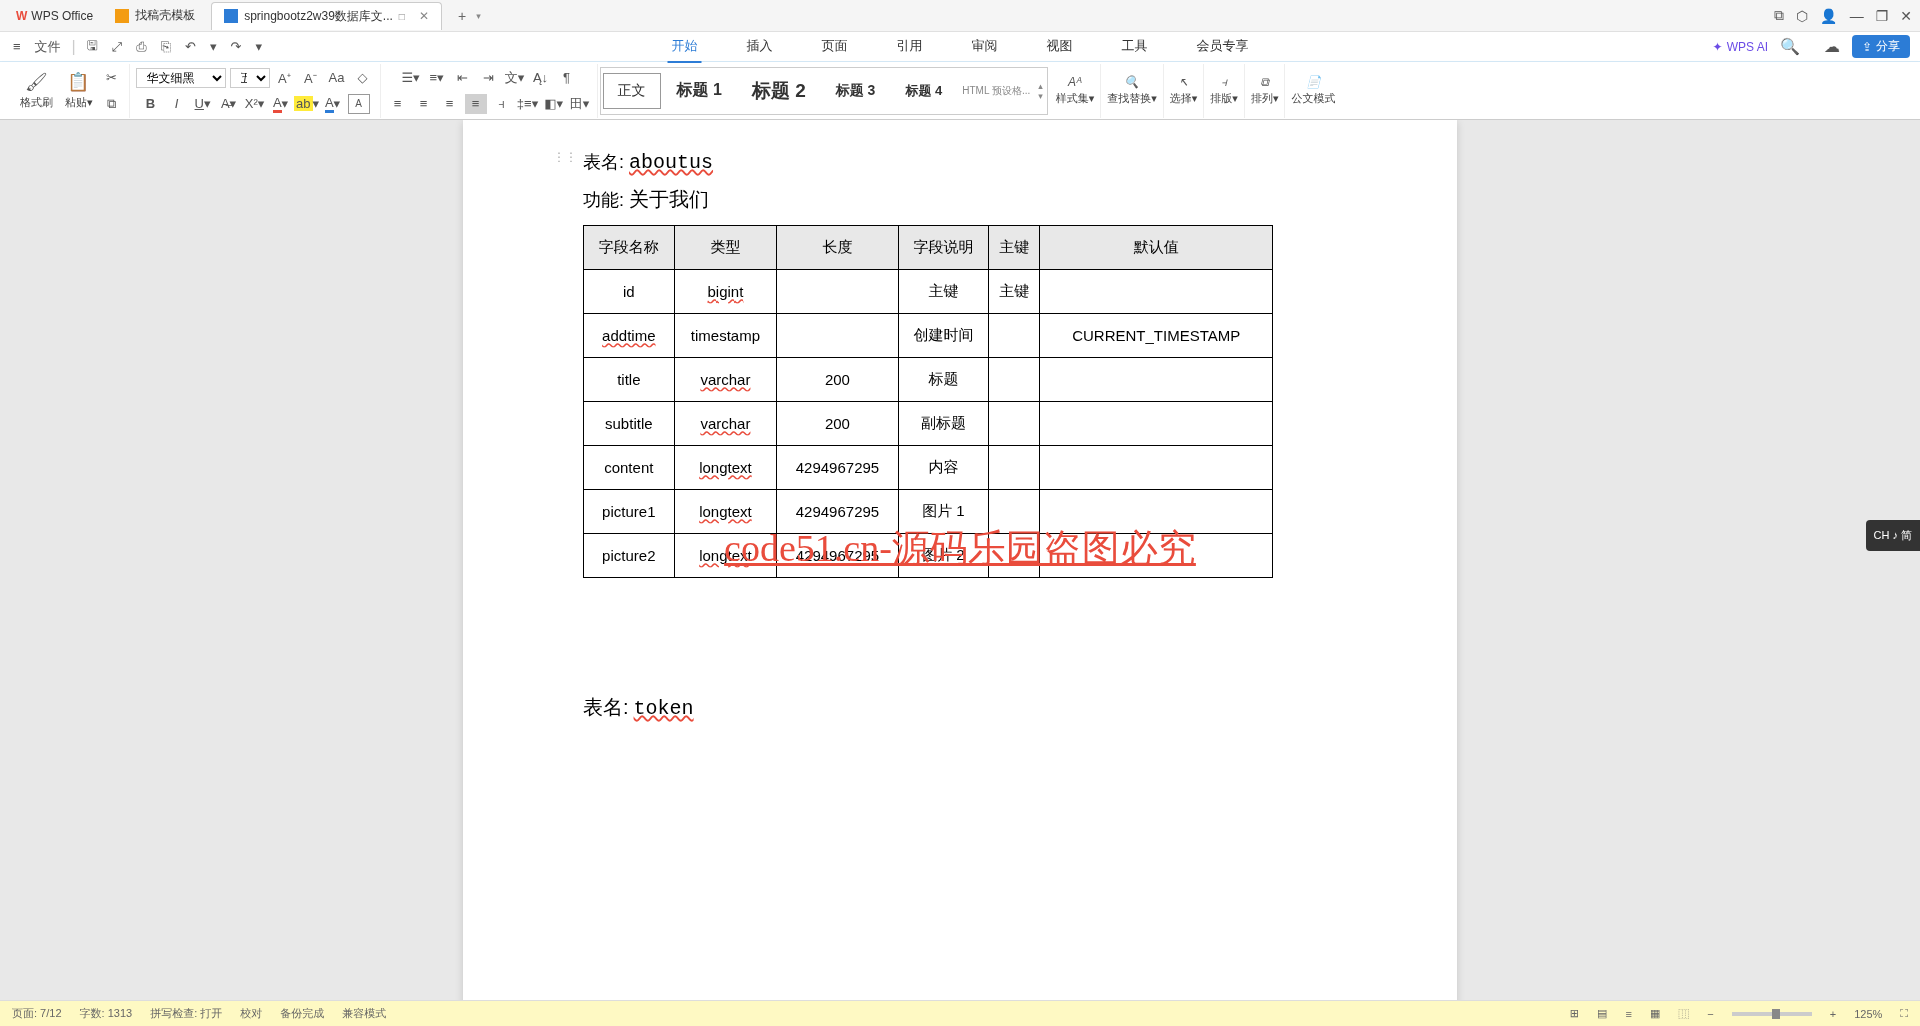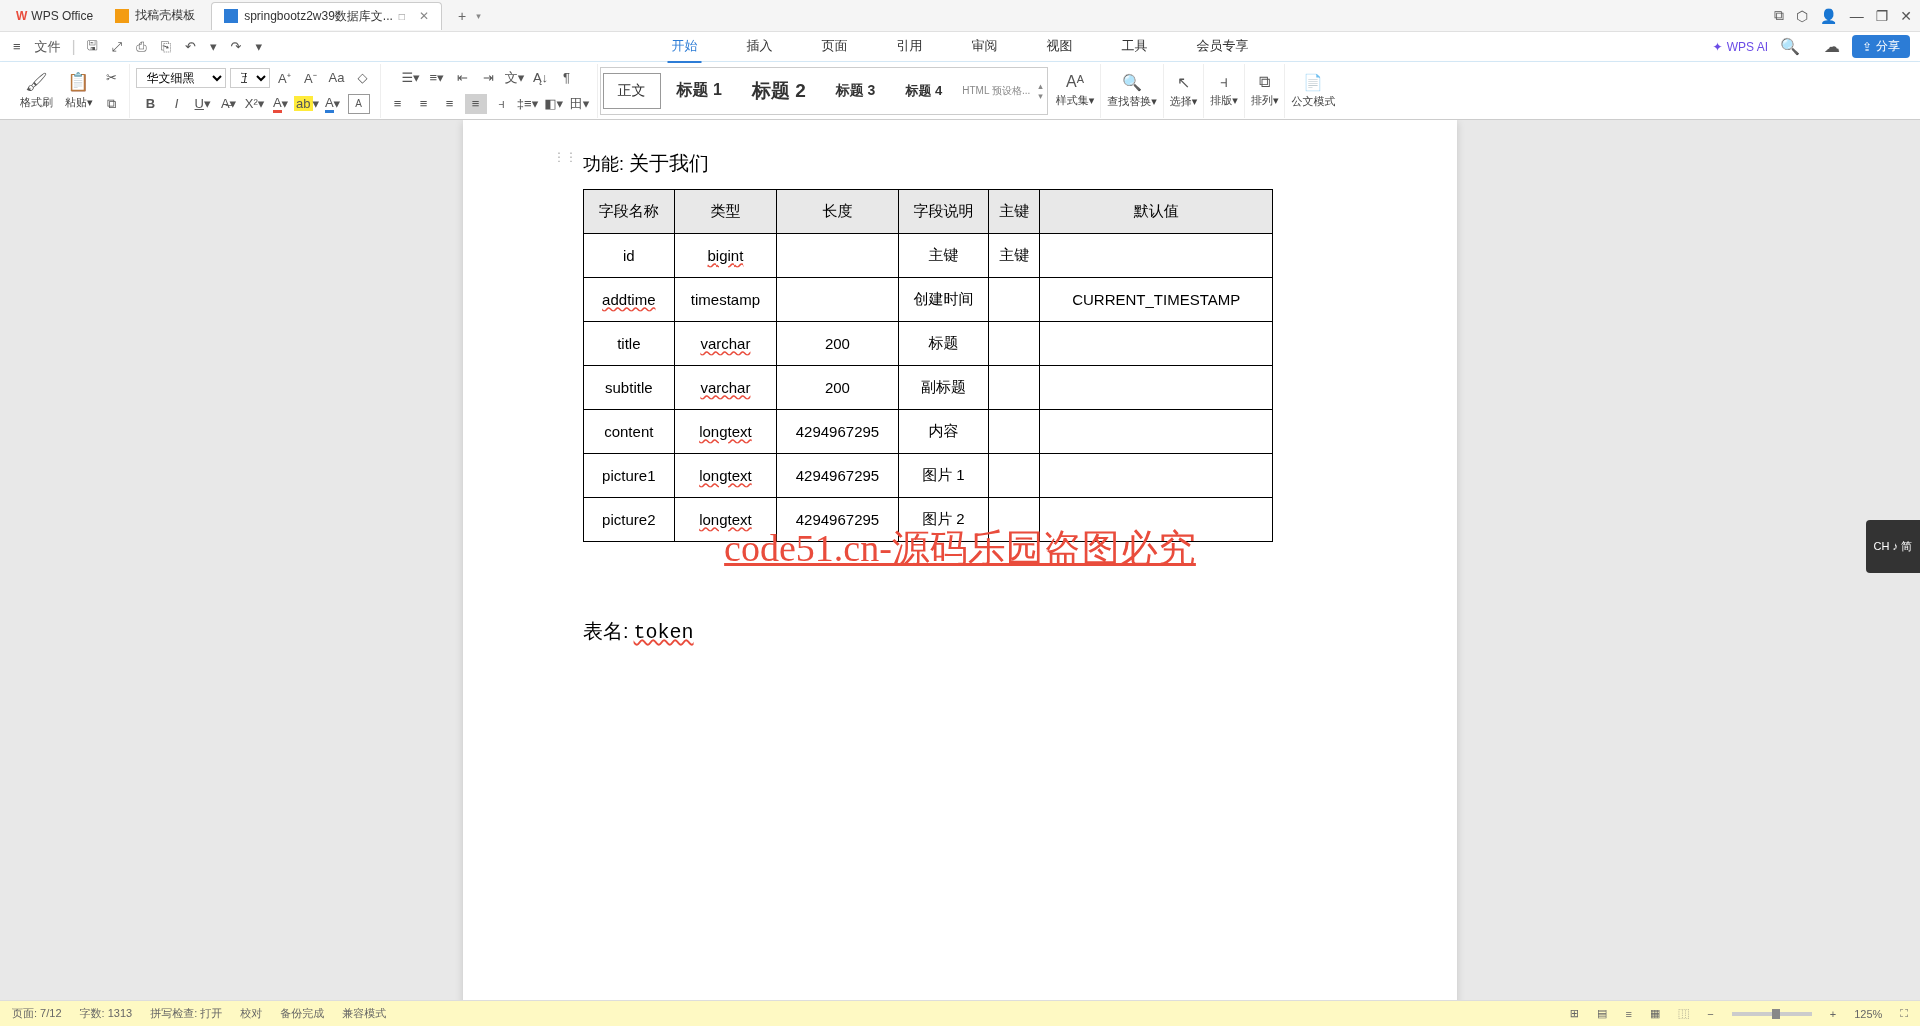--- a/index.html
+++ b/index.html
@@ -40,39 +40,39 @@
 .rg-row { display: flex; align-items: center; gap: 4px; }
 .font-select { font-size: 12px; border: 1px solid #ccc; padding: 1px 6px; background: #fff; }
 .font-select.name { width: 90px; }
 .font-select.size { width: 40px; }
 .icon-btn { width: 22px; height: 20px; display: inline-flex; align-items: center; justify-content: center; font-size: 13px; color: #555; cursor: pointer; }
 .style-gallery { display: flex; align-items: center; gap: 2px; border: 1px solid #ccc; padding: 2px; }
 .style-item { padding: 8px 14px; font-size: 14px; color: #333; cursor: pointer; }
 .style-item.active { border: 1px solid #999; }
 .style-item.tiny { font-size: 10px; color: #888; padding: 8px 4px; }
 .ribbon-label-group { display: flex; flex-direction: column; align-items: center; font-size: 11px; color: #444; padding: 0 6px; cursor: pointer; border-right: 1px solid #eee; height: 54px; justify-content: center; gap: 2px; }
-.ribbon-label-group .ico { font-size: 16px; color: #555; }
+.ribbon-label-group .ico { font-size: 12px; color: #555; font-style: italic; }
 
 
 .doc-area { height: 900px; background: #e8e8e8; overflow: auto; position: relative; display: flex; justify-content: center; }
 .page { width: 994px; background: #fff; margin-top: 0; box-shadow: 0 2px 8px rgba(0,0,0,0.15); padding: 30px 60px 60px 120px; position: relative; min-height: 1000px; }
 .drag-handle { position: absolute; left: 90px; top: 30px; color: #aaa; font-size: 12px; }
 .doc-line { font-size: 20px; margin-bottom: 12px; font-family: "SimSun", serif; }
 .doc-line .label { font-size: 18px; }
 .doc-line .value { font-family: "Courier New", monospace; text-decoration-line: none; }
 .doc-line .value.underlined { text-decoration: underline; text-decoration-color: #e94c3c; text-decoration-style: wavy; }
 table.schema { border-collapse: collapse; width: 690px; margin-top: 10px; font-family: "SimSun", serif; font-size: 15px; padding-left: 16px; }
 table.schema th, table.schema td { border: 1px solid #000; padding: 12px 4px; text-align: center; }
 table.schema th { background: #e8e8e8; font-weight: normal; }
 .wavy { text-decoration: underline; text-decoration-style: wavy; text-decoration-color: #e94c3c; }
 .watermark { position: absolute; top: 403px; left: 50%; transform: translateX(-50%); font-size: 38px; color: #e94c3c; font-weight: normal; white-space: nowrap; font-family: "SimSun", serif; pointer-events: none; text-decoration: underline; }
-.next-table-label { margin-top: 76px; font-size: 20px; font-family: "SimSun", serif; }
-
-
-.ime-badge { position: absolute; right: 0; top: 520px; background: #333; color: #fff; font-size: 11px; padding: 19px 8px; border-radius: 4px 0 0 4px; }
+.next-table-label { margin-top: 116px; font-size: 20px; font-family: "SimSun", serif; }
+
+
+.ime-badge { position: absolute; right: 0; top: 520px; background: #333; color: #fff; font-size: 11px; padding: 8px 8px; border-radius: 4px 0 0 4px; }
 
 
 .share-btn { background: #2c7cd6; color: #fff; padding: 3px 10px; border-radius: 4px; font-size: 12px; display: flex; align-items: center; gap: 4px; }
 
 
 .statusbar { height: 26px; background: #fef9c3; border-top: 1px solid #ddd; display: flex; align-items: center; padding: 0 12px; font-size: 11px; color: #666; gap: 18px; position: absolute; bottom: 0; left: 0; right: 0; }
 .statusbar .spacer { flex: 1; }
 </style>
 </head>
 <body>
@@ -242,20 +242,24 @@
   </div>
   <div class="ribbon-label-group" style="border-right:none;">
     <span class="ico">📄</span>
     <span>公文模式</span>
   </div>
 </div>
 
 <div class="doc-area">
   <div class="page">
     <span class="drag-handle">⋮⋮</span>
+    <div class="doc-line">
+      <span class="label">表名:</span>
+      <span class="value underlined">aboutus</span>
+    </div>
     <div class="doc-line">
       <span class="label">功能:</span>
       <span class="value">关于我们</span>
     </div>
     <table class="schema">
       <tbody>
           <tr>
         <th>字段名称</th>
         <th>类型</th>
         <th>长度</th>

